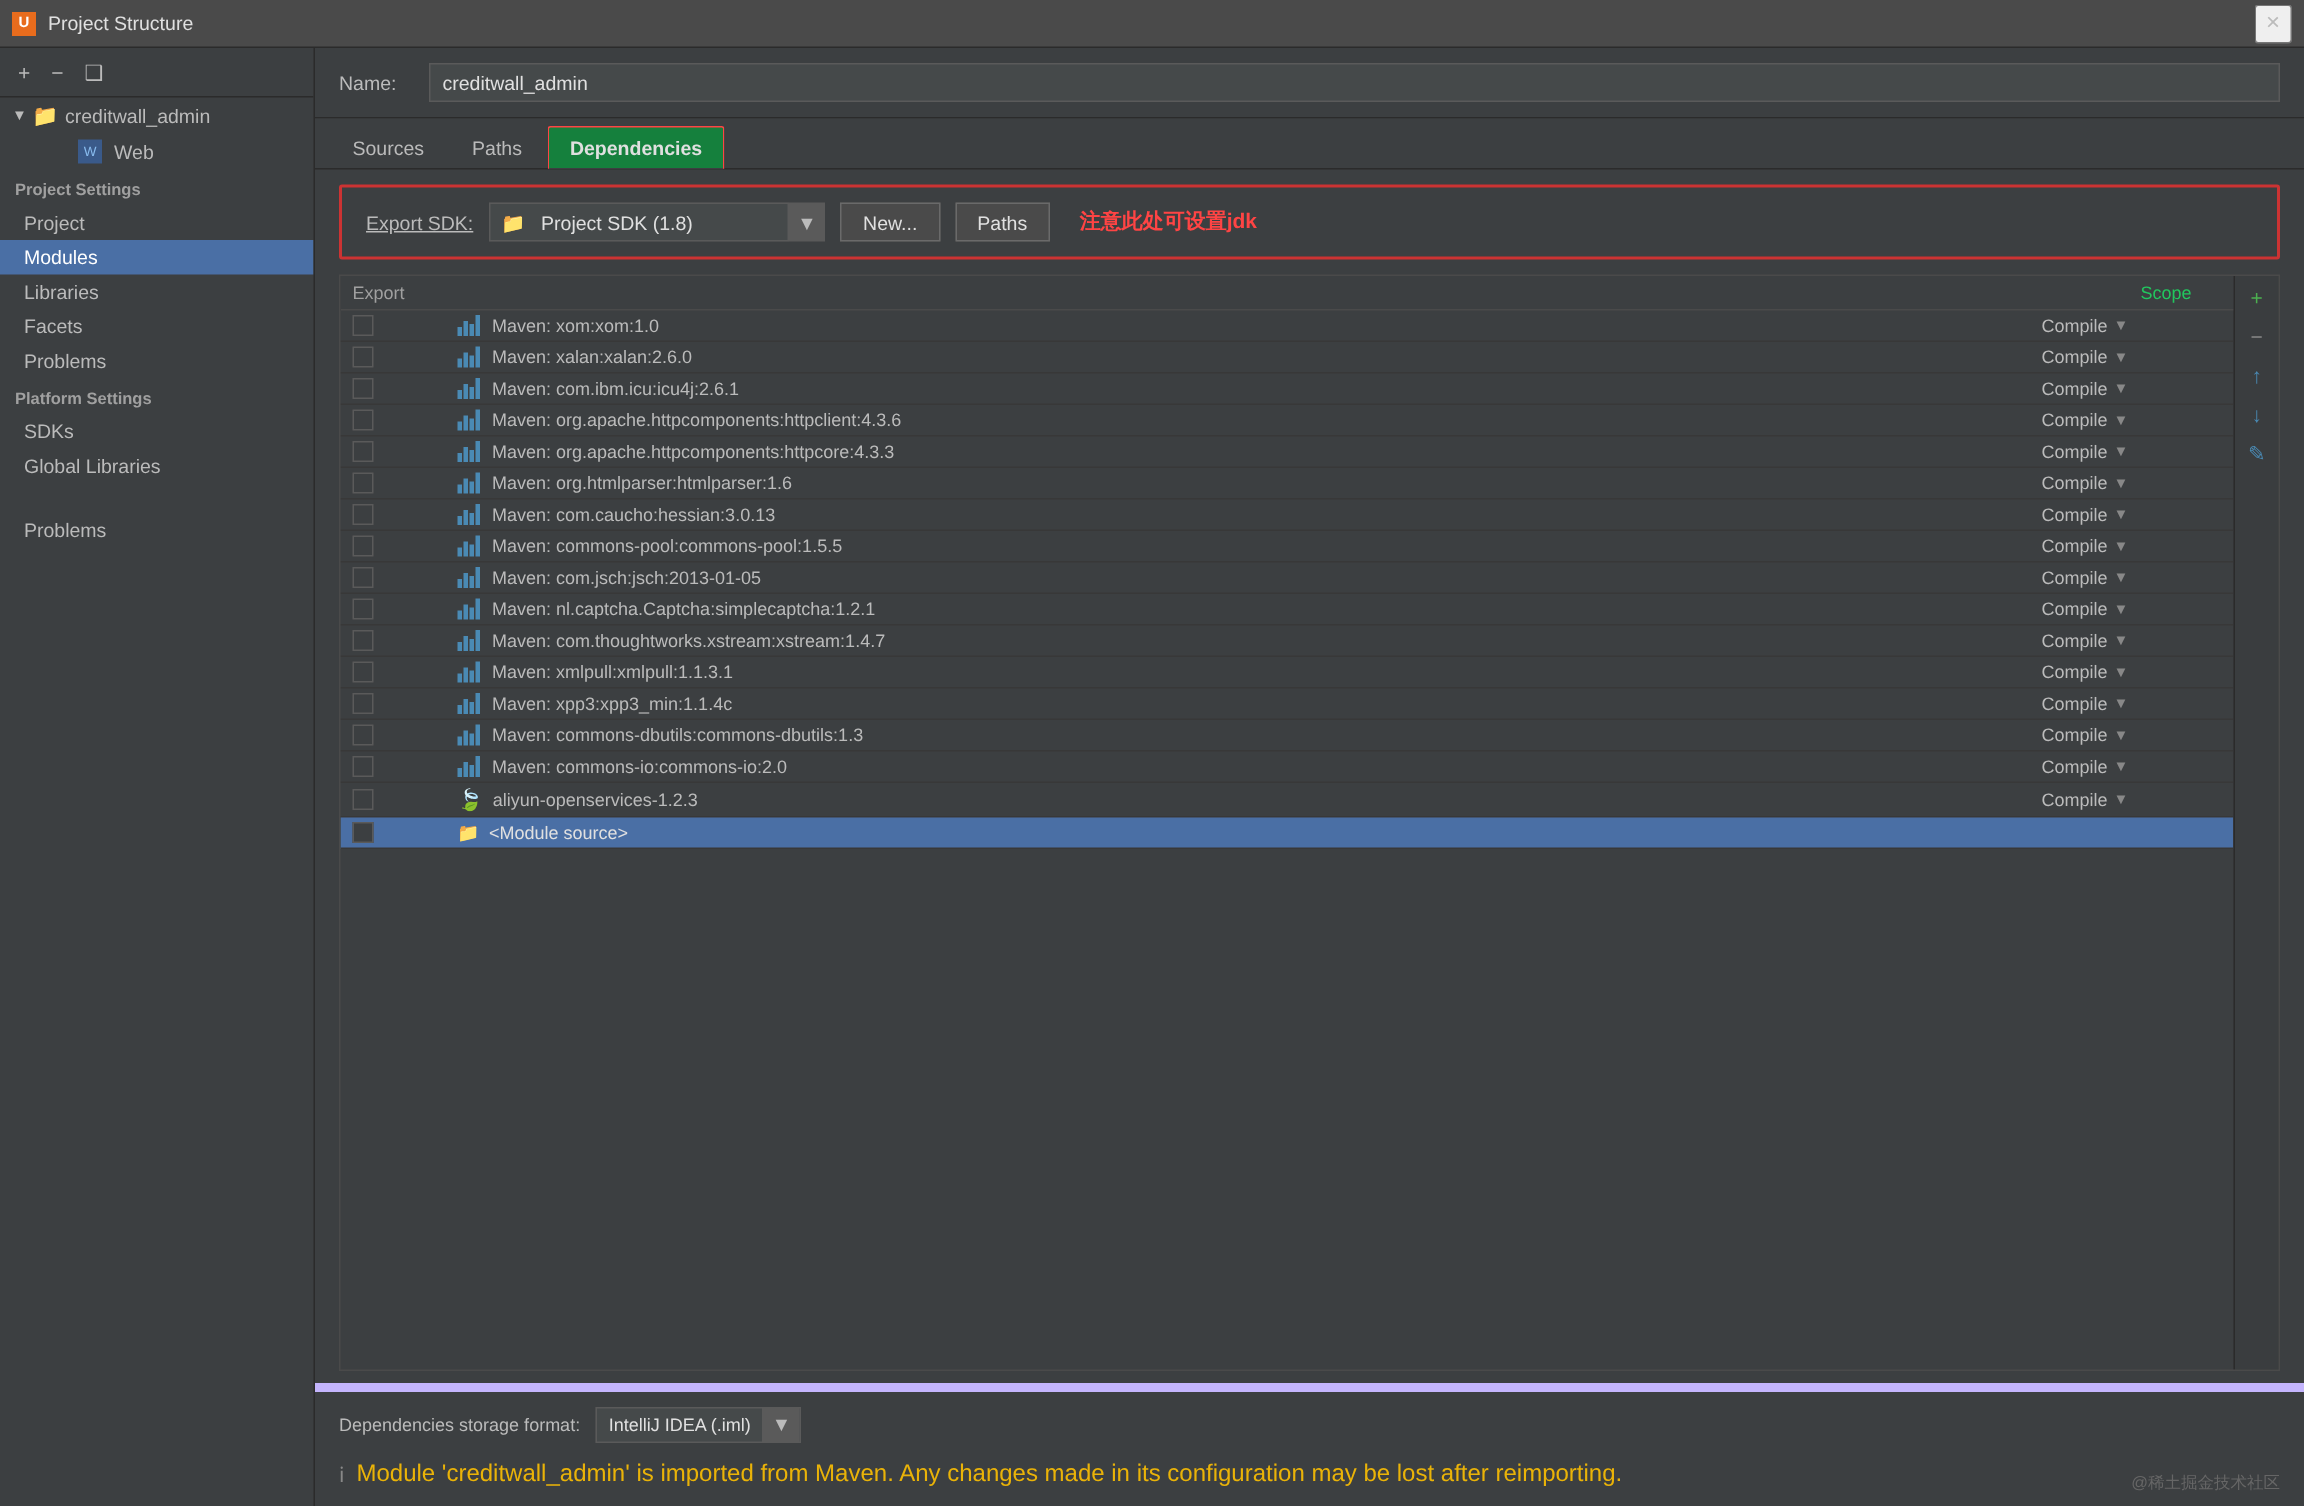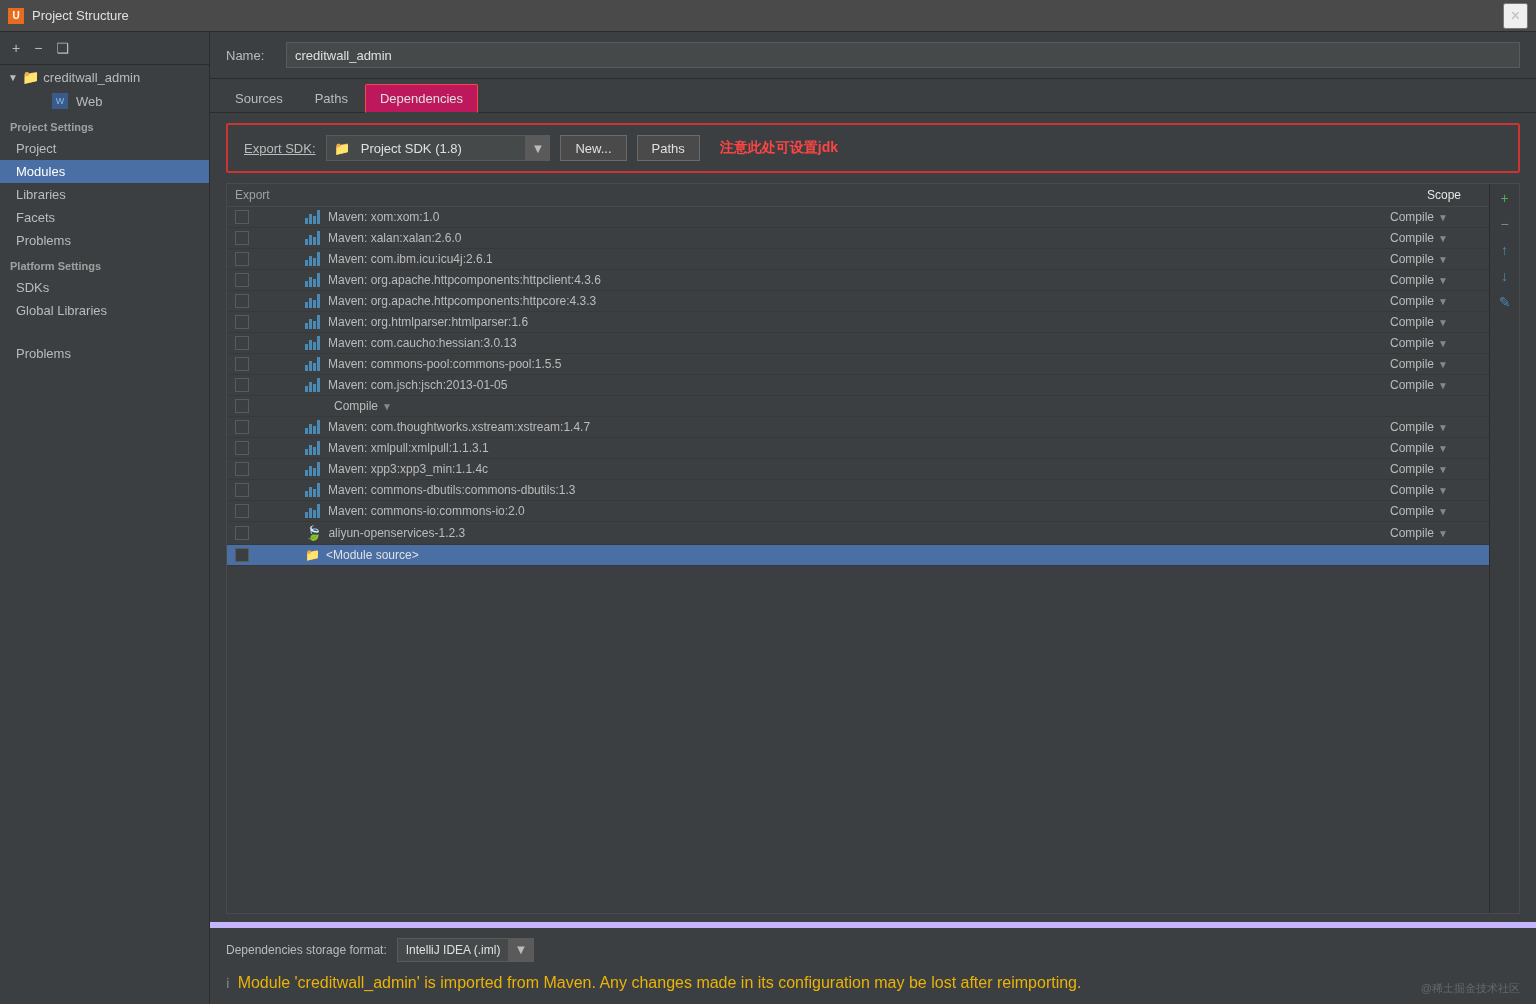--- a/index.html
+++ b/index.html
@@ -167,24 +167,25 @@
       font-size: 13px;
       color: #bbbbbb;
       border: 1px solid transparent;
       border-bottom: none;
       margin-right: 2px;
       position: relative;
       top: 1px;
     }
     .tab.active {
       color: #e0e0e0;
-      background: #be185d;
+      background: #15803d;
       border: 1px solid #ff4444;
       border-bottom: 1px solid #3c3f41;
       border-radius: 2px 2px 0 0;
+      font-weight: bold;
     }
 
     
     .sdk-row {
       display: flex;
       align-items: center;
       padding: 10px 16px;
       gap: 10px;
       border: 2px solid #cc3333;
       margin: 10px 16px;
@@ -245,21 +246,21 @@
       color: #a0a0a0;
       font-size: 12px;
     }
     .dep-col-name {
       flex: 1;
       color: #a0a0a0;
       font-size: 12px;
     }
     .dep-col-scope {
       width: 120px;
-      color: #e5e5e5;
+      color: #22c55e;
       font-size: 12px;
       text-align: right;
       padding-right: 20px;
     }
 
     .dep-row {
       display: flex;
       align-items: center;
       padding: 3px 8px;
       border-bottom: 1px solid #383838;
@@ -287,21 +288,21 @@
       font-size: 12px;
     }
     .dep-scope {
       width: 120px;
       text-align: right;
       padding-right: 4px;
       color: #bbbbbb;
       font-size: 12px;
       display: flex;
       align-items: center;
-      justify-content: center;
+      justify-content: flex-start;
       gap: 4px;
     }
     .scope-arrow {
       color: #888;
       font-size: 10px;
     }
 
     
     .dep-actions {
       width: 30px;
@@ -590,20 +591,26 @@
                 <span style="height:10px"></span>
                 <span style="height:8px"></span>
                 <span style="height:14px"></span>
               </div> Maven: com.jsch:jsch:2013-01-05</div>
           <div class="dep-scope">Compile <span class="scope-arrow">▼</span></div>
         </div>
         <div class="dep-row">
           <div class="dep-checkbox">
               <div class="checkbox"></div>
             </div>
+          <div class="dep-name"><div class="maven-bars">
+                <span style="height:6px"></span>
+                <span style="height:10px"></span>
+                <span style="height:8px"></span>
+                <span style="height:14px"></span>
+              </div> Maven: nl.captcha.Captcha:simplecaptcha:1.2.1</div>
           <div class="dep-scope">Compile <span class="scope-arrow">▼</span></div>
         </div>
         <div class="dep-row">
           <div class="dep-checkbox">
               <div class="checkbox"></div>
             </div>
           <div class="dep-name"><div class="maven-bars">
                 <span style="height:6px"></span>
                 <span style="height:10px"></span>
                 <span style="height:8px"></span>

